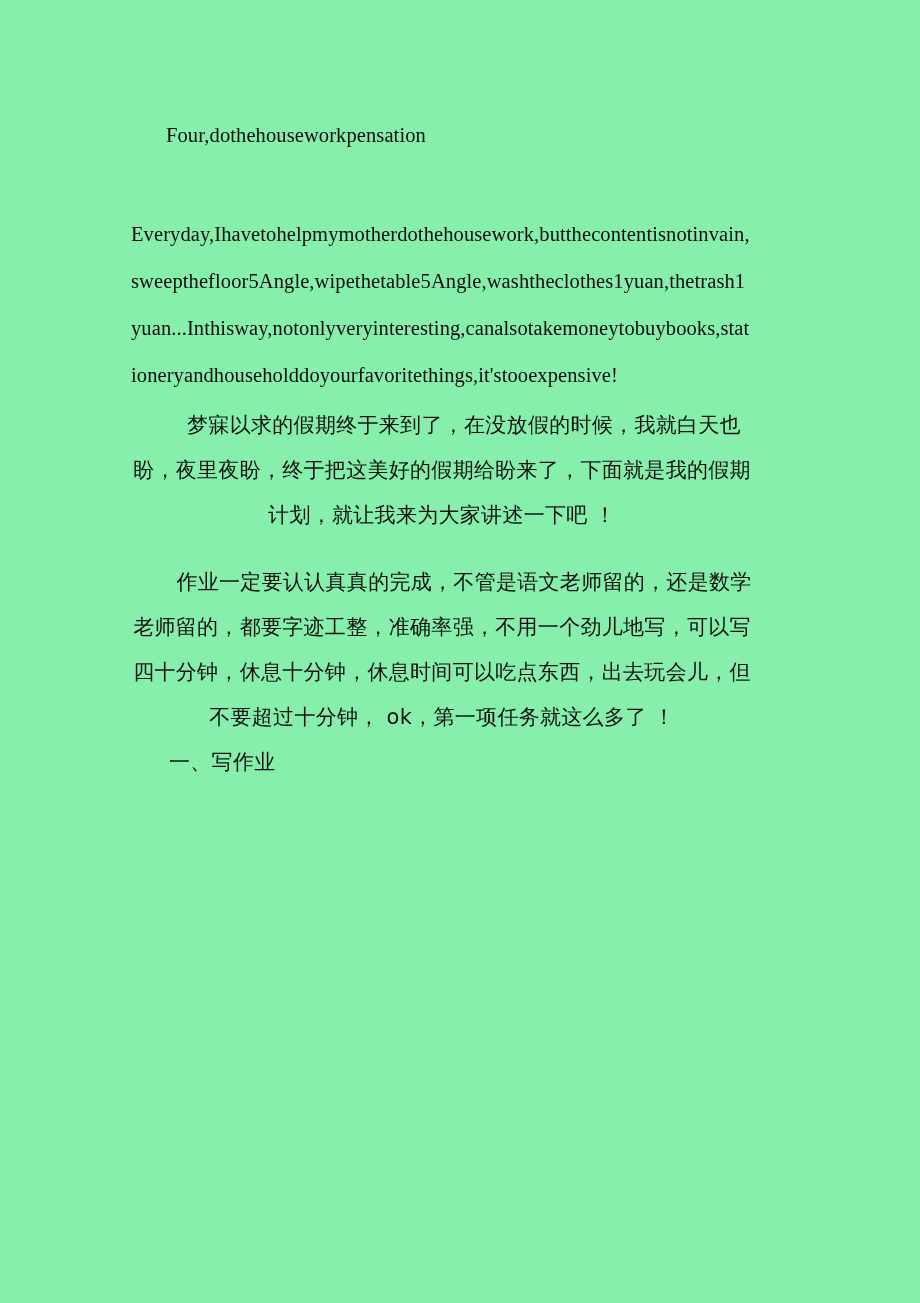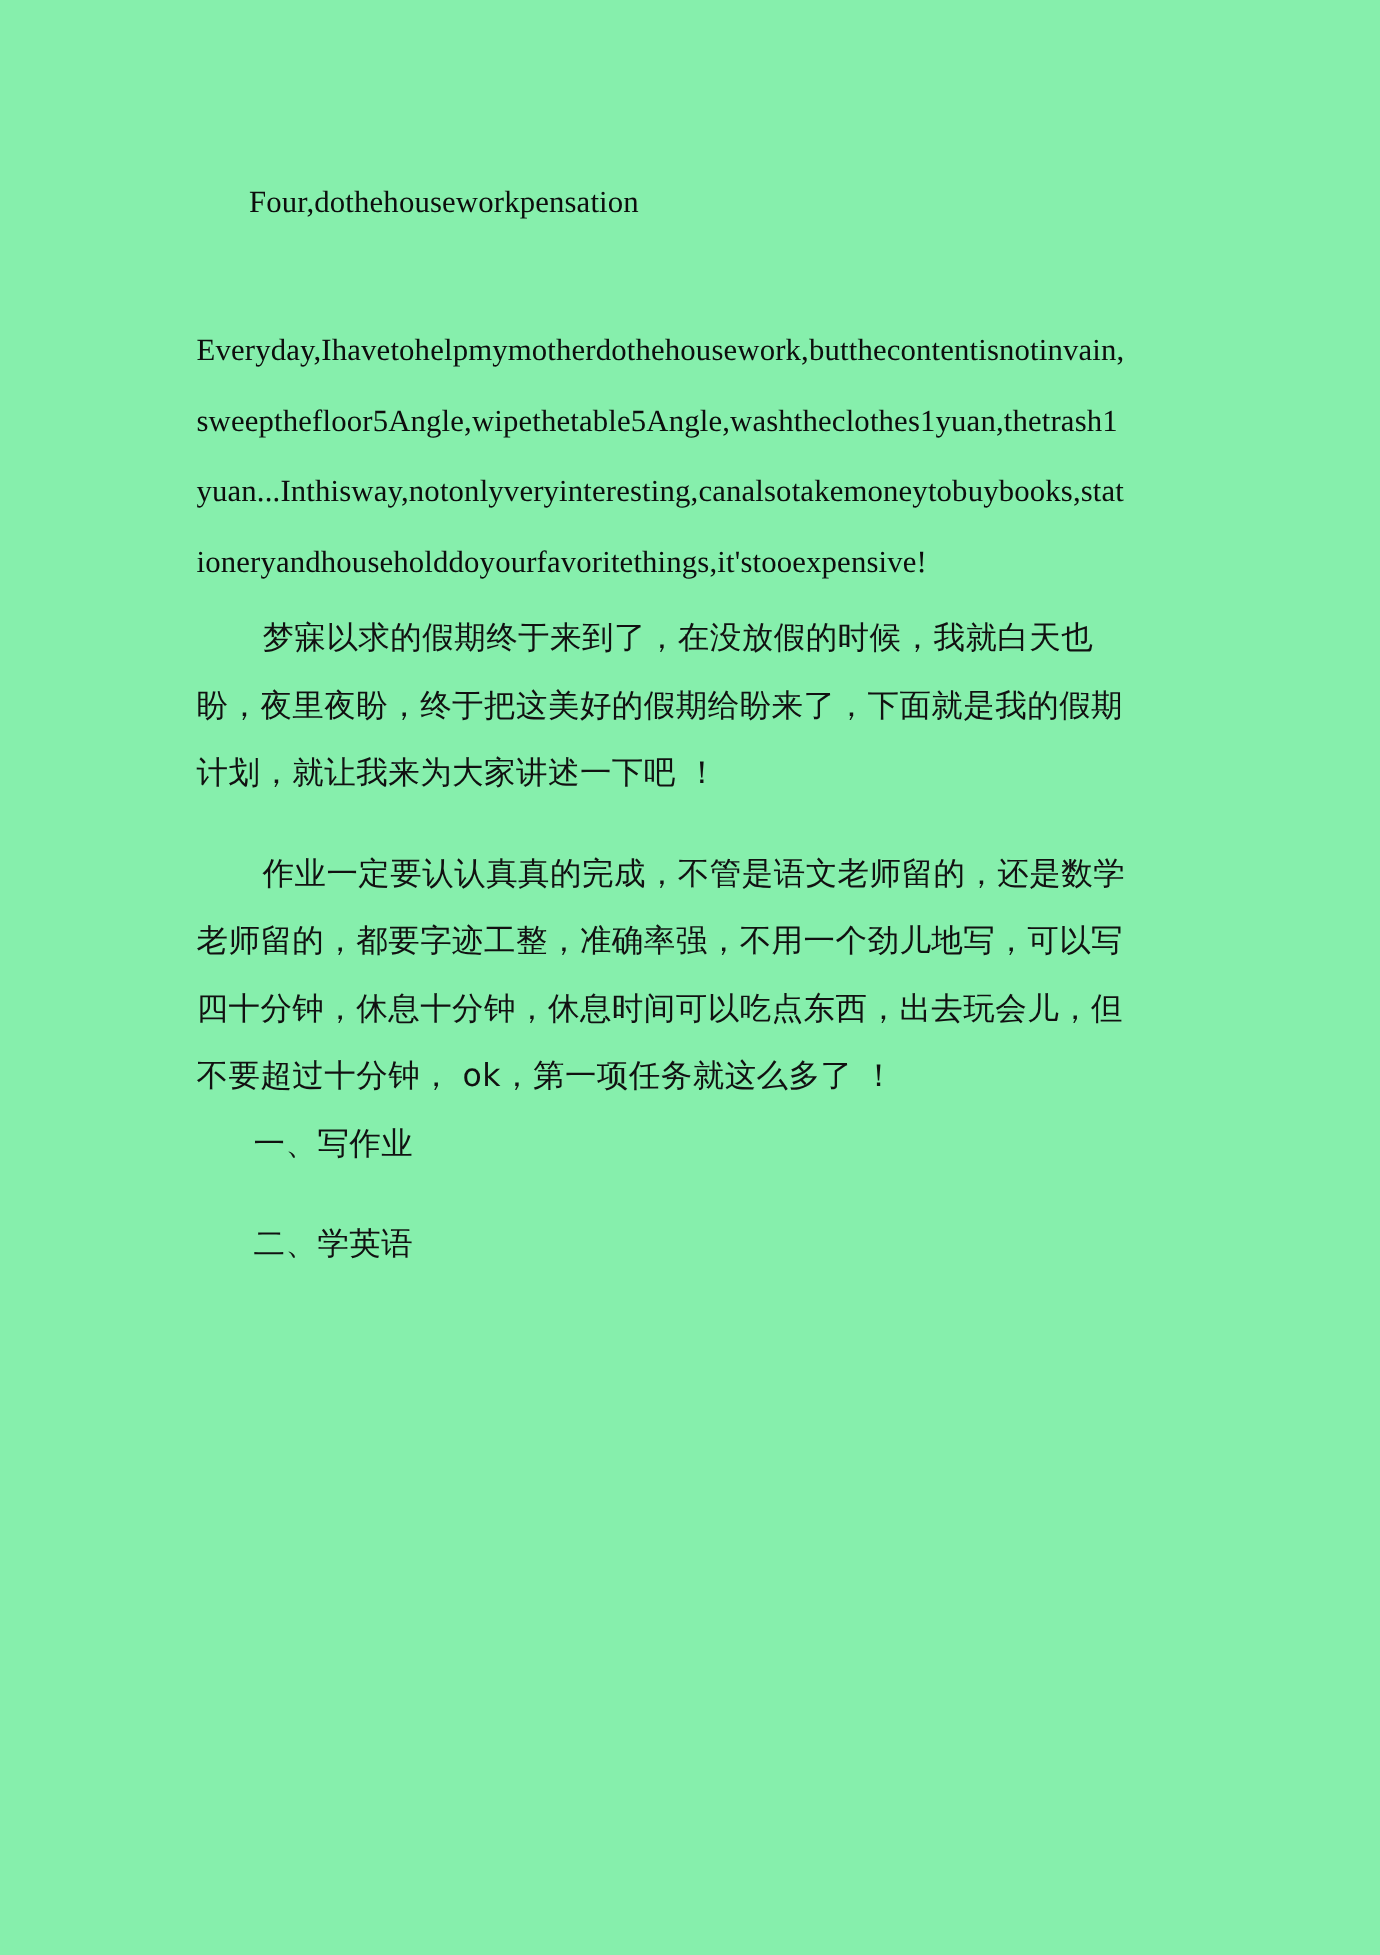--- a/index.html
+++ b/index.html
@@ -52,20 +52,21 @@
     font-family: "DejaVu Sans", "Liberation Sans", sans-serif;
     font-size: 21px;
     line-height: 45px;
     letter-spacing: 0.3px;
     color: #111111;
     white-space: normal;
     word-break: break-all;
   }
   p.cn.indent {
     text-indent: 44px;
+    text-align: center;
   }
   p.cn.heading {
     text-indent: 38px;
   }
   .spacer-lg   { height: 52px; }
   .spacer-md   { height: 22px; }
   .spacer-xs   { height: 4px; }
 </style>
 </head>
 <body>
@@ -85,20 +86,19 @@
     <p class="cn indent">梦寐以求的假期终于来到了，在没放假的时候，我就白天也盼，夜里夜盼，终于把这美好的假期给盼来了，下面就是我的假期计划，就让我来为大家讲述一下吧 ！</p>
 
     <div class="spacer-md"></div>
 
     <p class="cn indent">作业一定要认认真真的完成，不管是语文老师留的，还是数学老师留的，都要字迹工整，准确率强，不用一个劲儿地写，可以写四十分钟，休息十分钟，休息时间可以吃点东西，出去玩会儿，但不要超过十分钟， ok，第一项任务就这么多了 ！</p>
 
     <p class="cn heading">一、写作业</p>
 
     <div class="spacer-md"></div>
 
-    <p class="cn heading">二、学英语</p>
 
 
     <div class="spacer-md"></div>
 
 
   </div>
 </div>
 
 </body></html>

